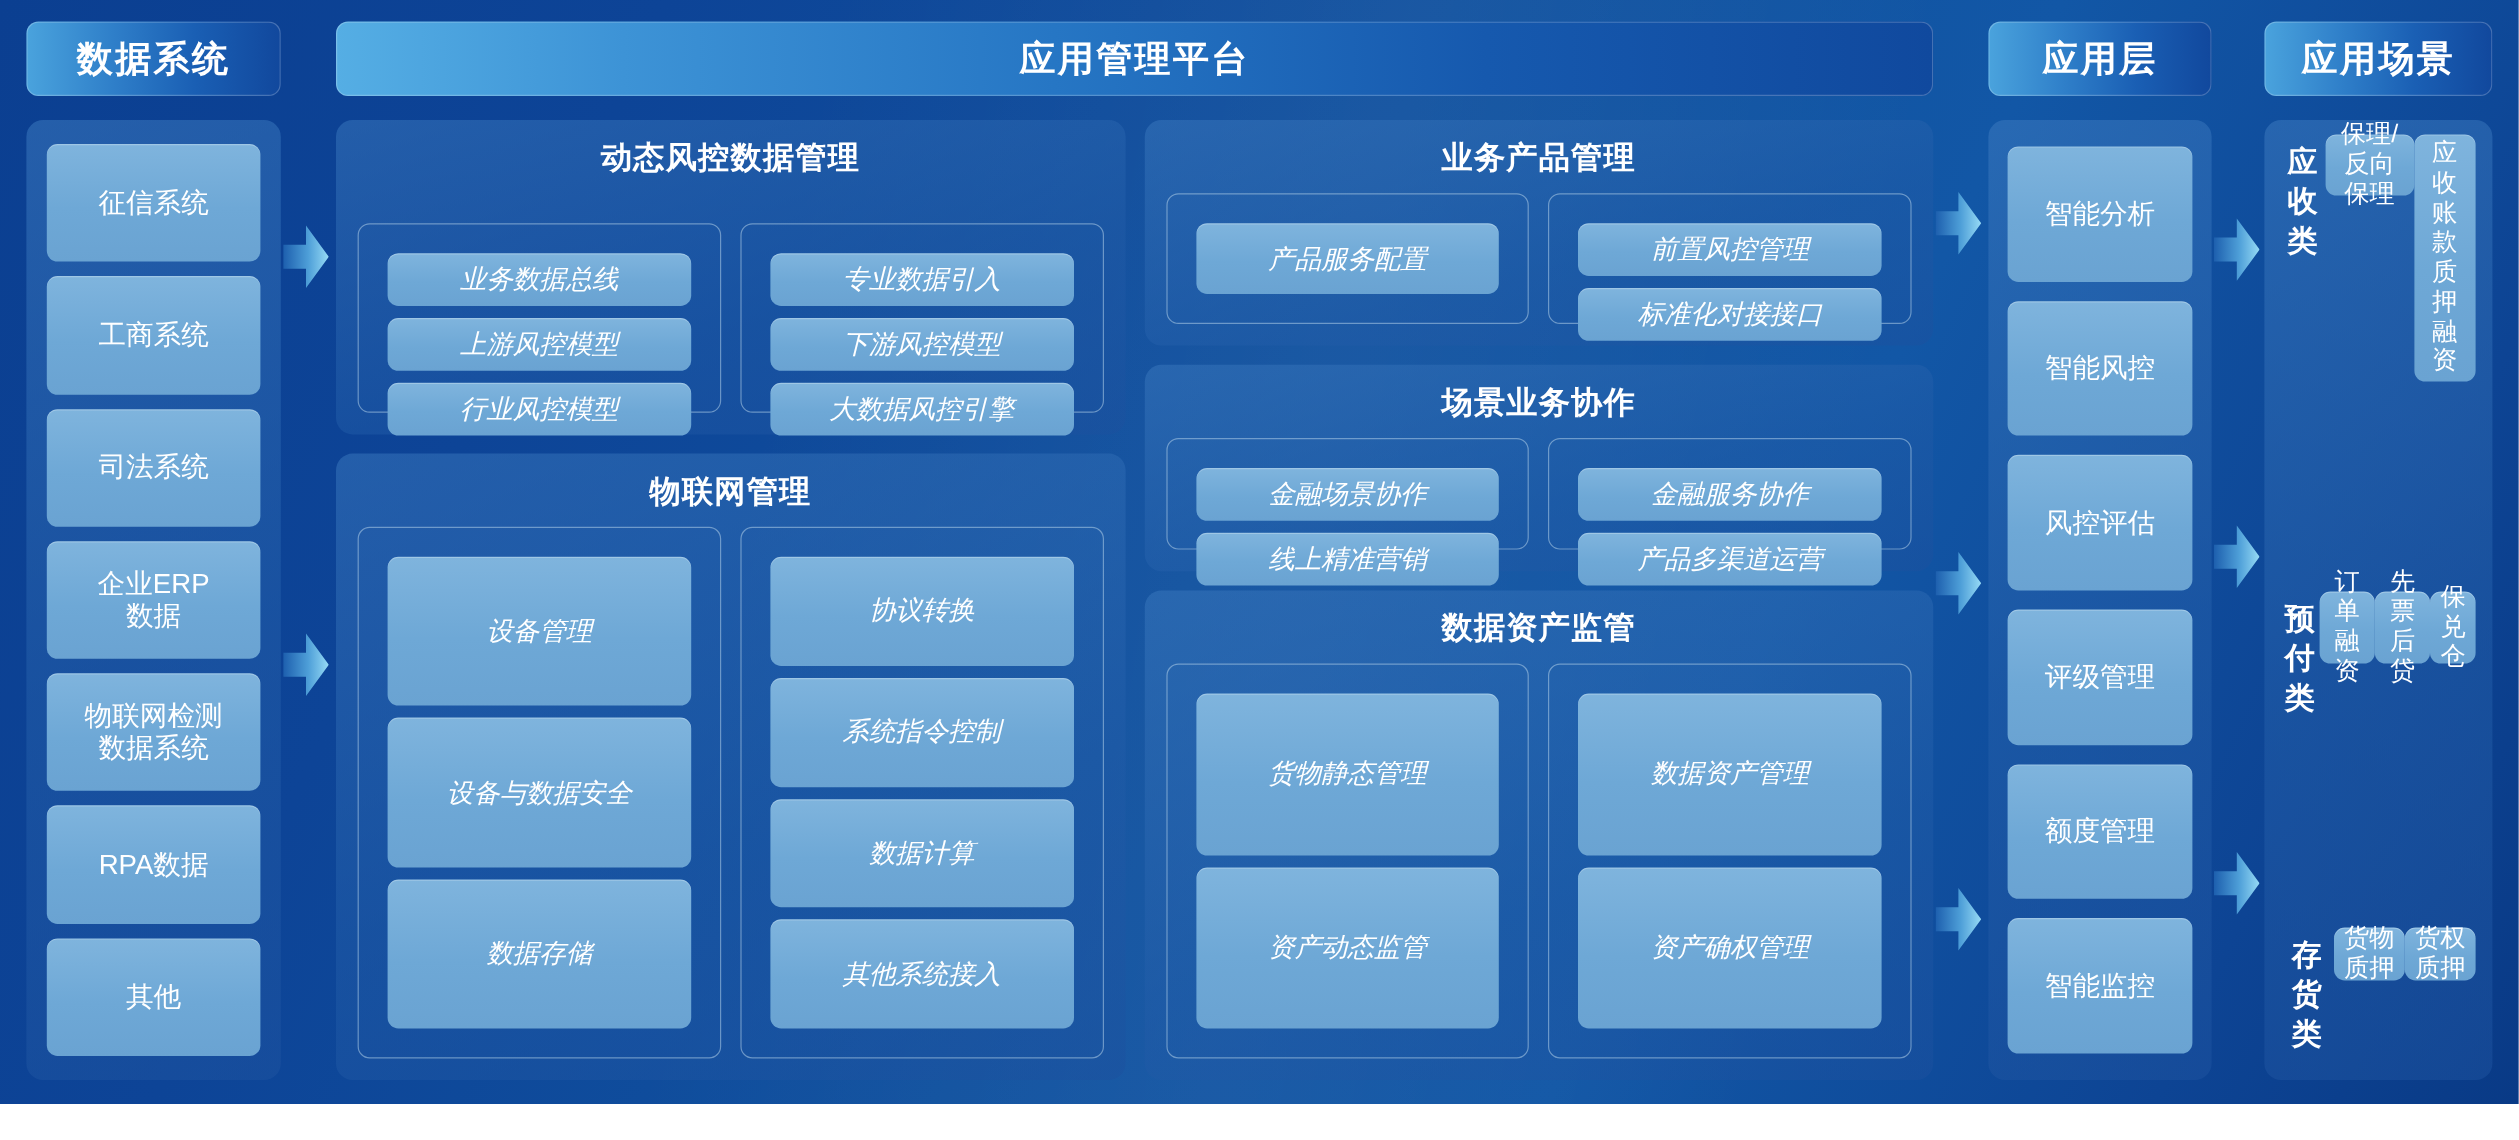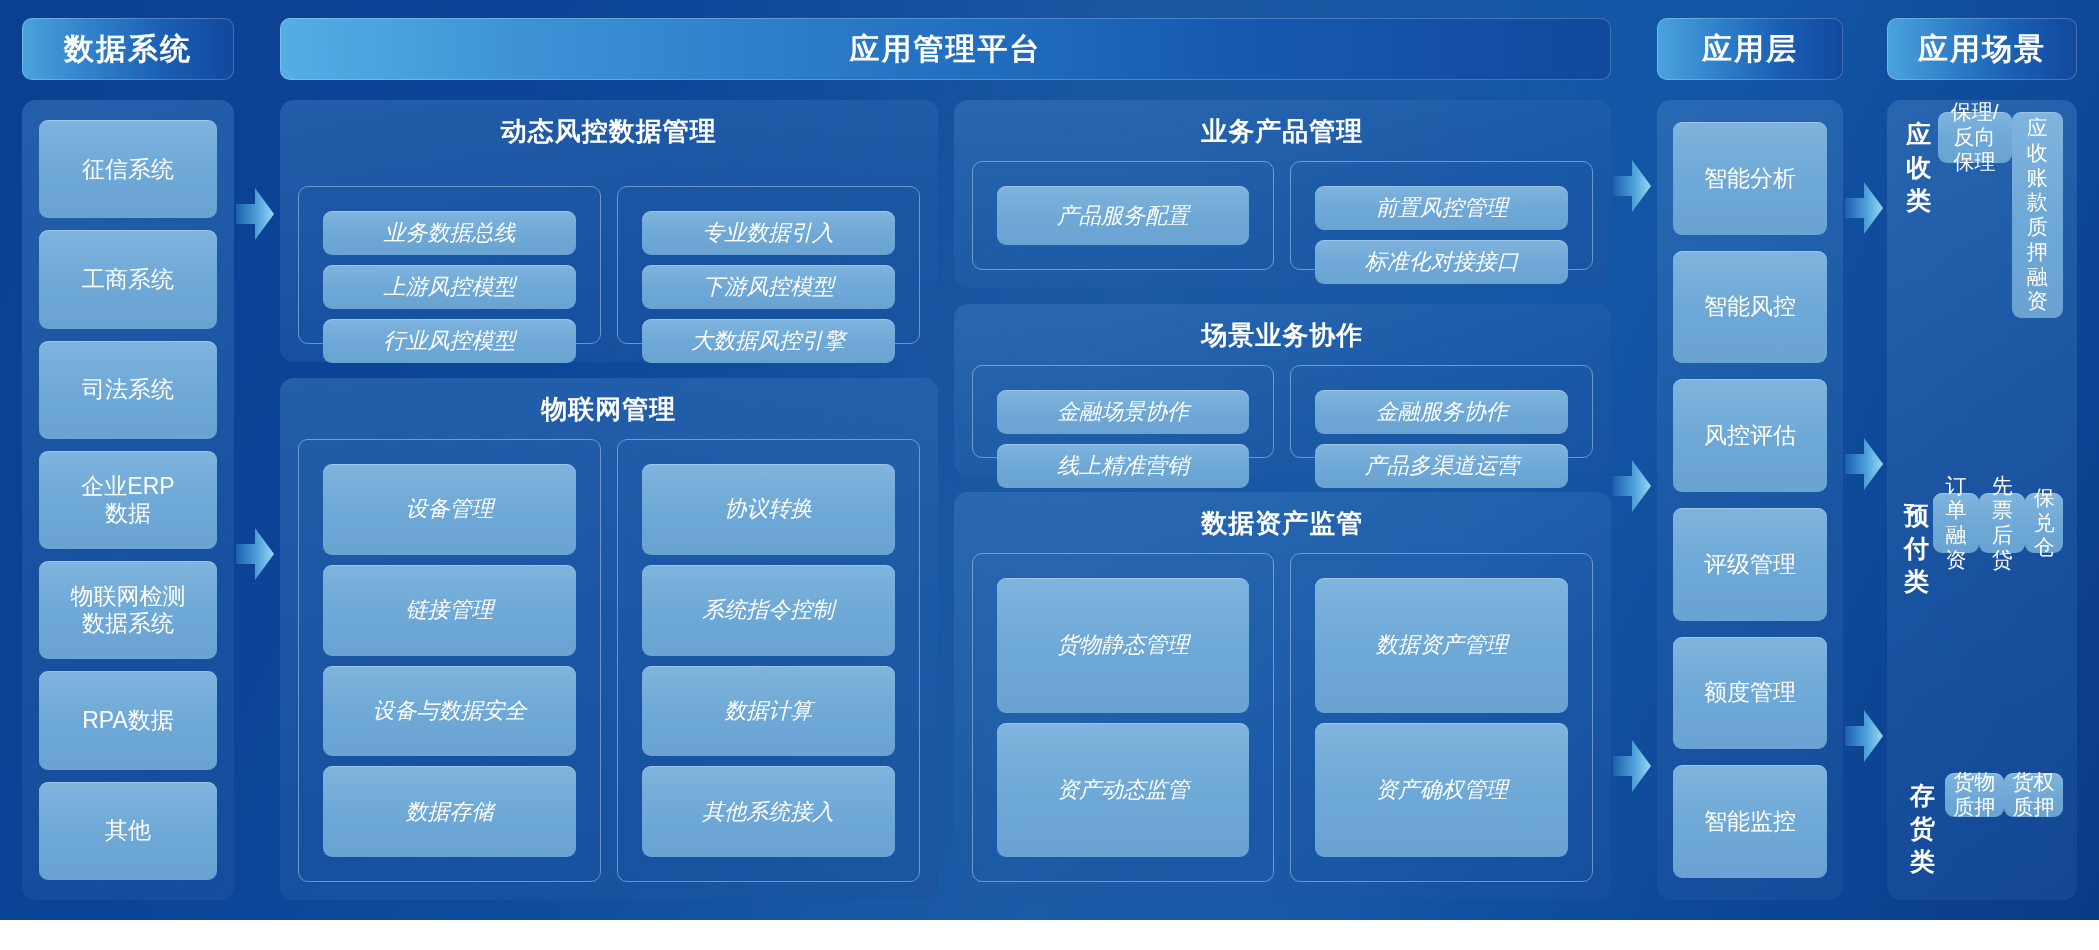--- a/index.html
+++ b/index.html
@@ -225,21 +225,20 @@
                 <div class="chip">大数据风控引擎</div>
               </div>
             </div>
           </div>
 
           <div class="module mod-iot">
             <div class="module-title">物联网管理</div>
             <div class="module-cols">
               <div class="subgroup">
                 <div class="chip">设备管理</div>
-                <div class="chip">链接管理</div>
                 <div class="chip">设备与数据安全</div>
                 <div class="chip">数据存储</div>
               </div>
               <div class="subgroup">
                 <div class="chip">协议转换</div>
                 <div class="chip">系统指令控制</div>
                 <div class="chip">数据计算</div>
                 <div class="chip">其他系统接入</div>
               </div>
             </div>

